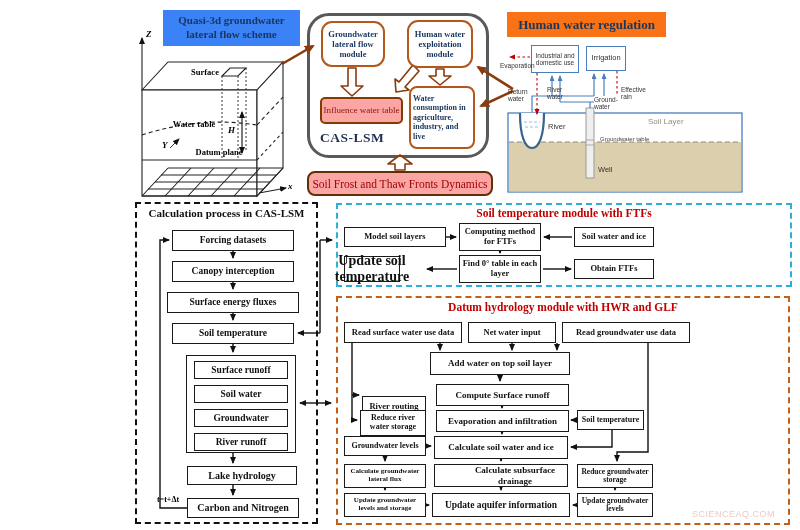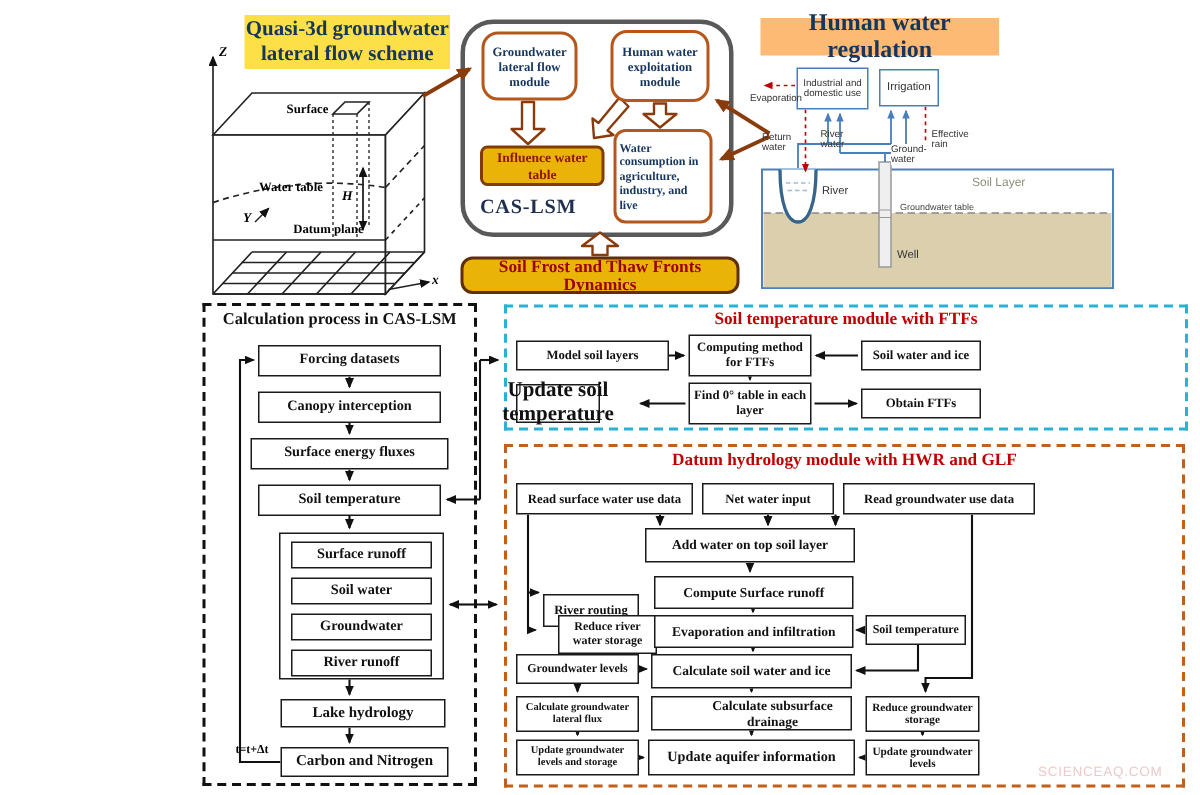--- a/index.html
+++ b/index.html
@@ -7,35 +7,35 @@
          font-family:"Liberation Serif",serif;}
   .abs{position:absolute;}
   .banner{display:flex;align-items:center;justify-content:center;text-align:center;
           font-weight:bold;color:#17365d;z-index:3;}
   .fbox{position:absolute;background:#fff;border:1.4px solid #1a1a1a;display:flex;
         align-items:center;justify-content:center;text-align:center;font-weight:bold;
         color:#111;line-height:1.12;z-index:3;box-sizing:border-box;}
   .module{position:absolute;background:#fff;border:2px solid #b5561a;border-radius:11px;
         display:flex;align-items:center;justify-content:center;text-align:center;
         font-weight:bold;color:#17365d;line-height:1.2;z-index:3;box-sizing:border-box;}
-  .obox{position:absolute;background:#eab308;display:flex;align-items:center;justify-content:center;
-        text-align:center;font-weight:bold;z-index:3;box-sizing:border-box;}
+  .obox{position:absolute;background:#fca5a5;display:flex;align-items:center;justify-content:center;
+        text-align:center;font-weight:normal;z-index:3;box-sizing:border-box;}
   .dashedbox{position:absolute;box-sizing:border-box;z-index:1;background:transparent;}
   .dtitle{position:absolute;font-weight:bold;text-align:center;z-index:3;}
   .lbl{position:absolute;z-index:3;line-height:1.1;}
   svg{position:absolute;left:0;top:0;z-index:2;pointer-events:none;}
   .sans{font-family:"Liberation Sans",sans-serif;}
 </style>
 </head>
 <body>
 
 <div id="stage">
 
-  <div class="banner abs" style="left:163px;top:10px;width:137px;height:36px;background:#fde047;font-size:14px;line-height:1.25;">Quasi-3d groundwater lateral flow scheme</div>
-  <div class="banner abs" style="left:507px;top:12px;width:159px;height:25px;background:#fdba74;font-size:16px;">Human water regulation</div>
+  <div class="banner abs" style="left:163px;top:10px;width:137px;height:36px;background:#3b82f6;font-size:11px;line-height:1.25;">Quasi-3d groundwater lateral flow scheme</div>
+  <div class="banner abs" style="left:507px;top:12px;width:159px;height:25px;background:#f97316;font-size:13px;">Human water regulation</div>
 
   <div class="abs" style="left:307px;top:13px;width:182px;height:145px;border:3px solid #595959;border-radius:22px;z-index:1;box-sizing:border-box;"></div>
   <div class="module" style="left:321px;top:21px;width:64px;height:46px;font-size:8.5px;padding:1px;">Groundwater lateral flow module</div>
   <div class="module" style="left:407px;top:20px;width:66px;height:48px;font-size:8.5px;padding:1px;">Human water exploitation module</div>
   <div class="obox" style="left:320px;top:97px;width:83px;height:27px;border:2px solid #833c00;border-radius:5px;color:#8b1500;font-size:9px;line-height:1.15;">Influence water table</div>
   <div class="module" style="left:409px;top:86px;width:66px;height:63px;border-radius:8px;font-size:8px;padding:2px;justify-content:flex-start;align-items:center;text-align:left;">Water consumption in agriculture, industry, and live</div>
   <div class="lbl" style="left:320px;top:131px;font-weight:bold;font-size:13.5px;color:#1f3050;letter-spacing:.5px;font-family:Liberation Serif, serif;">CAS-LSM</div>
   <div class="obox" style="left:307px;top:171px;width:186px;height:25px;border:2.5px solid #5f2f08;border-radius:8px;color:#9c0000;font-size:11.5px;">Soil Frost and Thaw Fronts Dynamics</div>
 
   <div class="dashedbox" style="left:135px;top:202px;width:183px;height:322px;border:2px dashed #111;"></div>
@@ -64,21 +64,21 @@
   <div class="fbox" style="left:574px;top:259px;width:80px;height:20px;font-size:8.5px;">Obtain FTFs</div>
 
   <div class="dashedbox" style="left:336px;top:296px;width:454px;height:229px;border:2px dashed #c0601a;"></div>
   <div class="dtitle" style="left:336px;top:301px;width:454px;font-size:11.5px;color:#c00000;">Datum hydrology module with HWR and GLF</div>
   <div class="fbox" style="left:344px;top:322px;width:118px;height:21px;font-size:8.5px;">Read surface water use data</div>
   <div class="fbox" style="left:468px;top:322px;width:88px;height:21px;font-size:8.5px;">Net water input</div>
   <div class="fbox" style="left:562px;top:322px;width:128px;height:21px;font-size:8.5px;">Read groundwater use data</div>
   <div class="fbox" style="left:430px;top:352px;width:140px;height:23px;font-size:9px;">Add water on top soil layer</div>
   <div class="fbox" style="left:362px;top:384px;width:64px;height:22px;font-size:8.5px;margin-top:12px;">River routing</div>
   <div class="fbox" style="left:436px;top:384px;width:133px;height:22px;font-size:9px;">Compute Surface runoff</div>
-  <div class="fbox" style="left:372px;top:410px;width:66px;height:26px;font-size:8px;">Reduce river water storage</div>
+  <div class="fbox" style="left:360px;top:410px;width:66px;height:26px;font-size:8px;">Reduce river water storage</div>
   <div class="fbox" style="left:436px;top:410px;width:133px;height:22px;font-size:9px;">Evaporation and infiltration</div>
   <div class="fbox" style="left:577px;top:410px;width:67px;height:20px;font-size:8px;">Soil temperature</div>
   <div class="fbox" style="left:344px;top:436px;width:82px;height:20px;font-size:8px;">Groundwater levels</div>
   <div class="fbox" style="left:434px;top:436px;width:134px;height:23px;font-size:9px;">Calculate soil water and ice</div>
   <div class="fbox" style="left:344px;top:464px;width:82px;height:24px;font-size:7px;">Calculate groundwater lateral flux</div>
   <div class="fbox" style="left:434px;top:464px;width:134px;height:23px;font-size:9px;padding-left:28px;">Calculate subsurface drainage</div>
   <div class="fbox" style="left:577px;top:464px;width:76px;height:24px;font-size:7.5px;">Reduce groundwater storage</div>
   <div class="fbox" style="left:344px;top:493px;width:82px;height:24px;font-size:7px;">Update groundwater levels and storage</div>
   <div class="fbox" style="left:432px;top:493px;width:138px;height:24px;font-size:9.5px;">Update aquifer information</div>
   <div class="fbox" style="left:577px;top:493px;width:76px;height:24px;font-size:7.5px;">Update groundwater levels</div>

